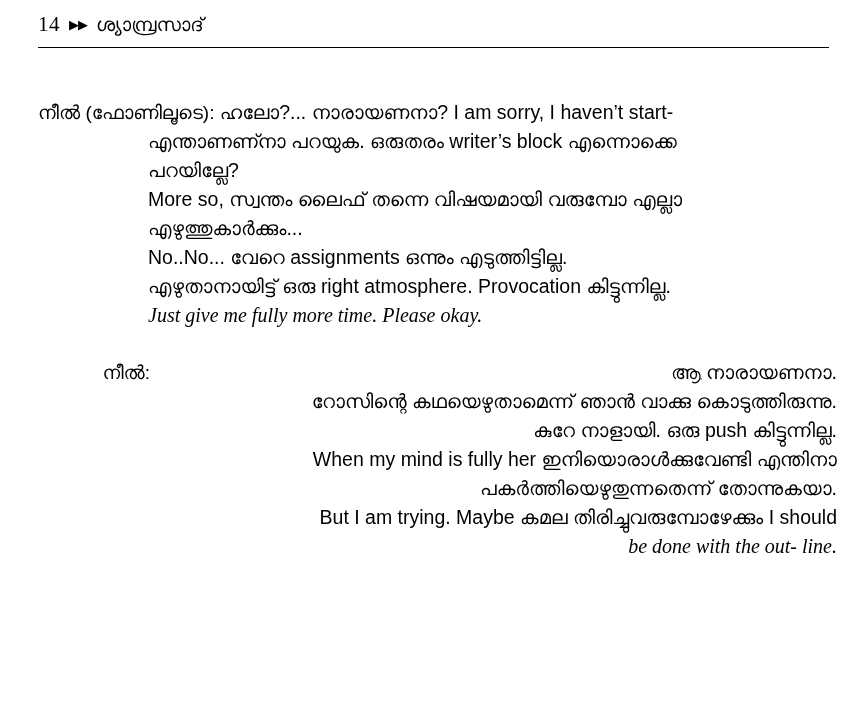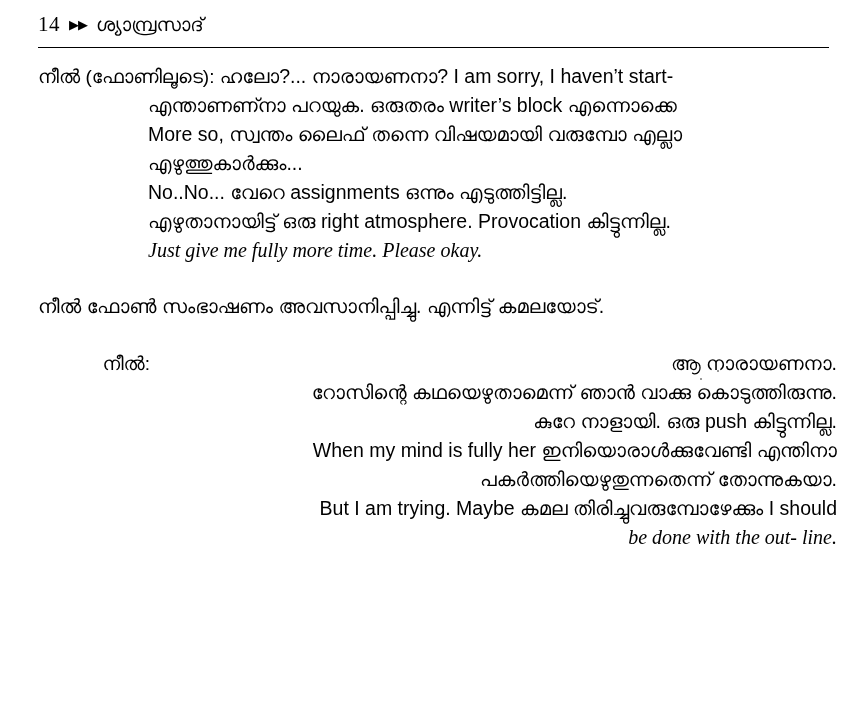--- a/index.html
+++ b/index.html
@@ -94,21 +94,21 @@
     font-family: "Liberation Serif", serif;
     font-size: 20px;
   }
   .line.mixed {
     font-family: "Liberation Sans", sans-serif;
   }
 
   
   #block-dialogue-1 .speaker { padding-right: 0; }
   #block-dialogue-1 .lines { margin-left: 0; }
-  #block-dialogue-1 .line:first-child { text-indent: 0; }
+  #block-dialogue-1 .line:first-child { text-indent: 0; margin-top: 36px; }
   #block-dialogue-1 .cont { margin-left: 110px; }
 
   
   .narration {
     margin-top: 27px;
     font-family: "Liberation Sans", sans-serif;
     font-size: 19.5px;
     line-height: 29px;
   }
 
@@ -142,29 +142,29 @@
     </div>
     <div class="header-rule"></div>
   </div>
 
   <div class="body">
 
     <div class="block" id="block-dialogue-1">
       <div class="lines">
         <div class="line mixed"><span class="speaker">നീൽ (ഫോണിലൂടെ):</span><span> ഹലോ?... നാരായണനാ? I am sorry, I haven’t start-</span></div>
         <div class="line mixed cont">എന്താണണ്നാ പറയുക. ഒരുതരം writer’s block എന്നൊക്കെ</div>
+        <div class="line mixed cont">പറയില്ലേ?</div>
         <div class="line mixed cont">More so, സ്വന്തം ലൈഫ് തന്നെ വിഷയമായി വരുമ്പോ എല്ലാ</div>
         <div class="line mixed cont">എഴുത്തുകാർക്കും...</div>
         <div class="line mixed cont">No..No... വേറെ assignments ഒന്നും എടുത്തിട്ടില്ല.</div>
         <div class="line mixed cont">എഴുതാനായിട്ട് ഒരു right atmosphere. Provocation കിട്ടുന്നില്ല.</div>
         <div class="line italic cont">Just give me fully more time. Please okay.</div>
       </div>
     </div>
 
-    <div class="narration">നീൽ ഫോൺ സംഭാഷണം അവസാനിപ്പിച്ചു. എന്നിട്ട് കമലയോട്.</div>
 
     <div class="block" id="block-dialogue-2">
       <div class="speaker">നീൽ:</div>
       <div class="lines">
         <div class="line mixed">ആ നാരായണനാ.</div>
         <div class="line mixed">റോസിന്റെ കഥയെഴുതാമെന്ന് ഞാൻ വാക്കു കൊടുത്തിരുന്നു.</div>
         <div class="line mixed">കുറേ നാളായി. ഒരു push കിട്ടുന്നില്ല.</div>
         <div class="line mixed">When my mind is fully her ഇനിയൊരാൾക്കുവേണ്ടി എന്തിനാ</div>
         <div class="line mixed">പകർത്തിയെഴുതുന്നതെന്ന് തോന്നുകയാ.</div>
         <div class="line mixed">But I am trying. Maybe കമല തിരിച്ചുവരുമ്പോഴേക്കും I should</div>

